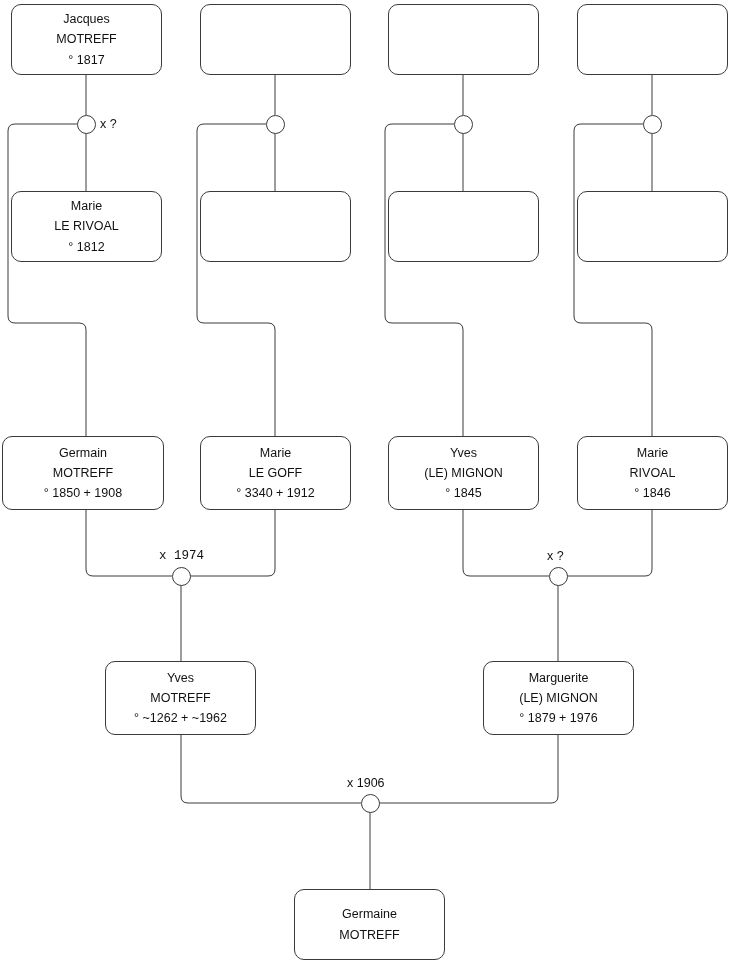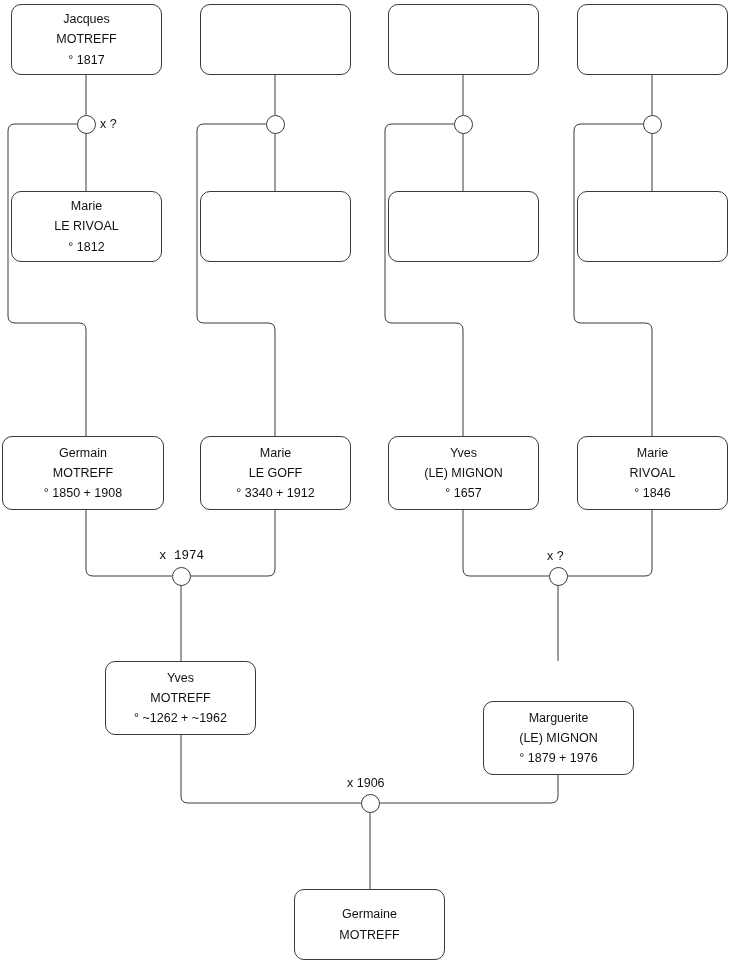--- a/index.html
+++ b/index.html
@@ -116,33 +116,33 @@
         <span class="pb-line">° 1850 + 1908</span>
       </div>
       <div class="person-box" style="left: 200px; top: 436px; width: 151px; height: 74px;">
         <span class="pb-line">Marie</span>
         <span class="pb-line">LE GOFF</span>
         <span class="pb-line">° 3340 + 1912</span>
       </div>
       <div class="person-box" style="left: 388px; top: 436px; width: 151px; height: 74px;">
         <span class="pb-line">Yves</span>
         <span class="pb-line">(LE) MIGNON</span>
-        <span class="pb-line">° 1657</span>
+        <span class="pb-line">° 1845</span>
       </div>
       <div class="person-box" style="left: 577px; top: 436px; width: 151px; height: 74px;">
         <span class="pb-line">Marie</span>
         <span class="pb-line">RIVOAL</span>
         <span class="pb-line">° 1846</span>
       </div>
       <div class="person-box" style="left: 105px; top: 661px; width: 151px; height: 74px;">
         <span class="pb-line">Yves</span>
         <span class="pb-line">MOTREFF</span>
         <span class="pb-line">° ~1262 + ~1962</span>
       </div>
-      <div class="person-box" style="left: 483px; top: 661px; width: 151px; height: 74px; margin-top: 40px;">
+      <div class="person-box" style="left: 483px; top: 661px; width: 151px; height: 74px;">
         <span class="pb-line">Marguerite</span>
         <span class="pb-line">(LE) MIGNON</span>
         <span class="pb-line">° 1879 + 1976</span>
       </div>
       <div class="person-box" style="left: 294px; top: 889px; width: 151px; height: 71px;">
         <span class="pb-line">Germaine</span>
         <span class="pb-line">MOTREFF</span>
       </div>
     </div>
   <div id="unions-layer">

